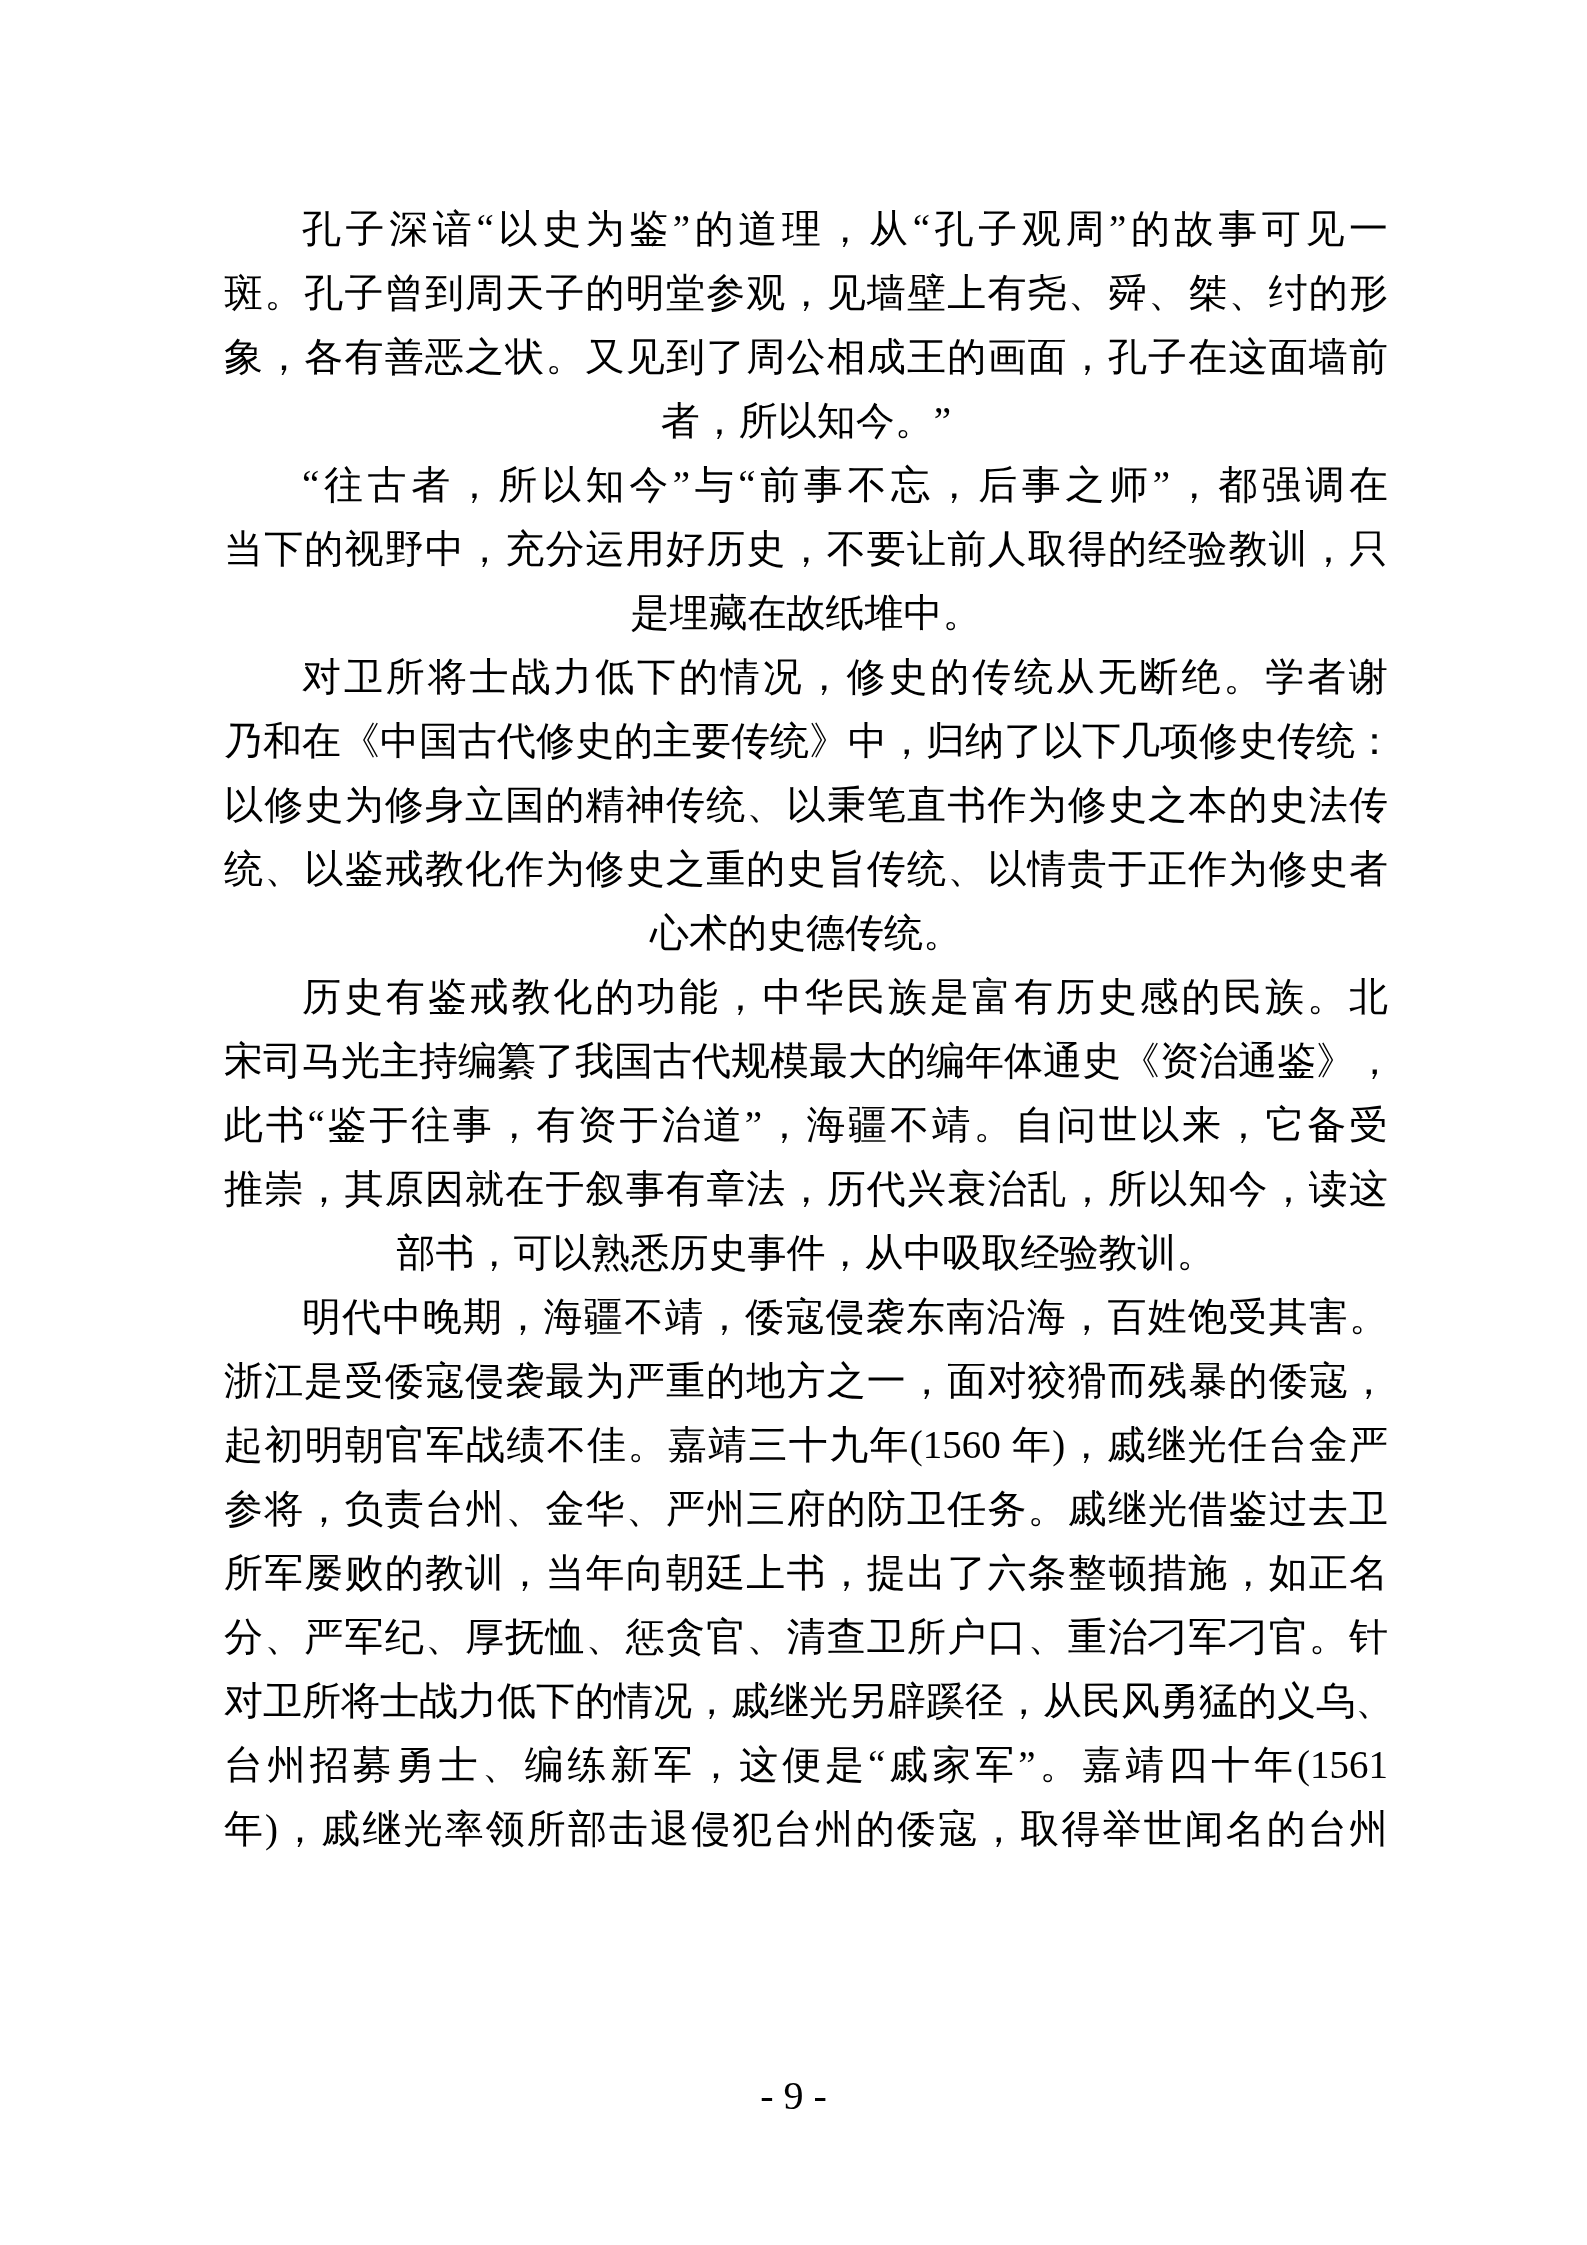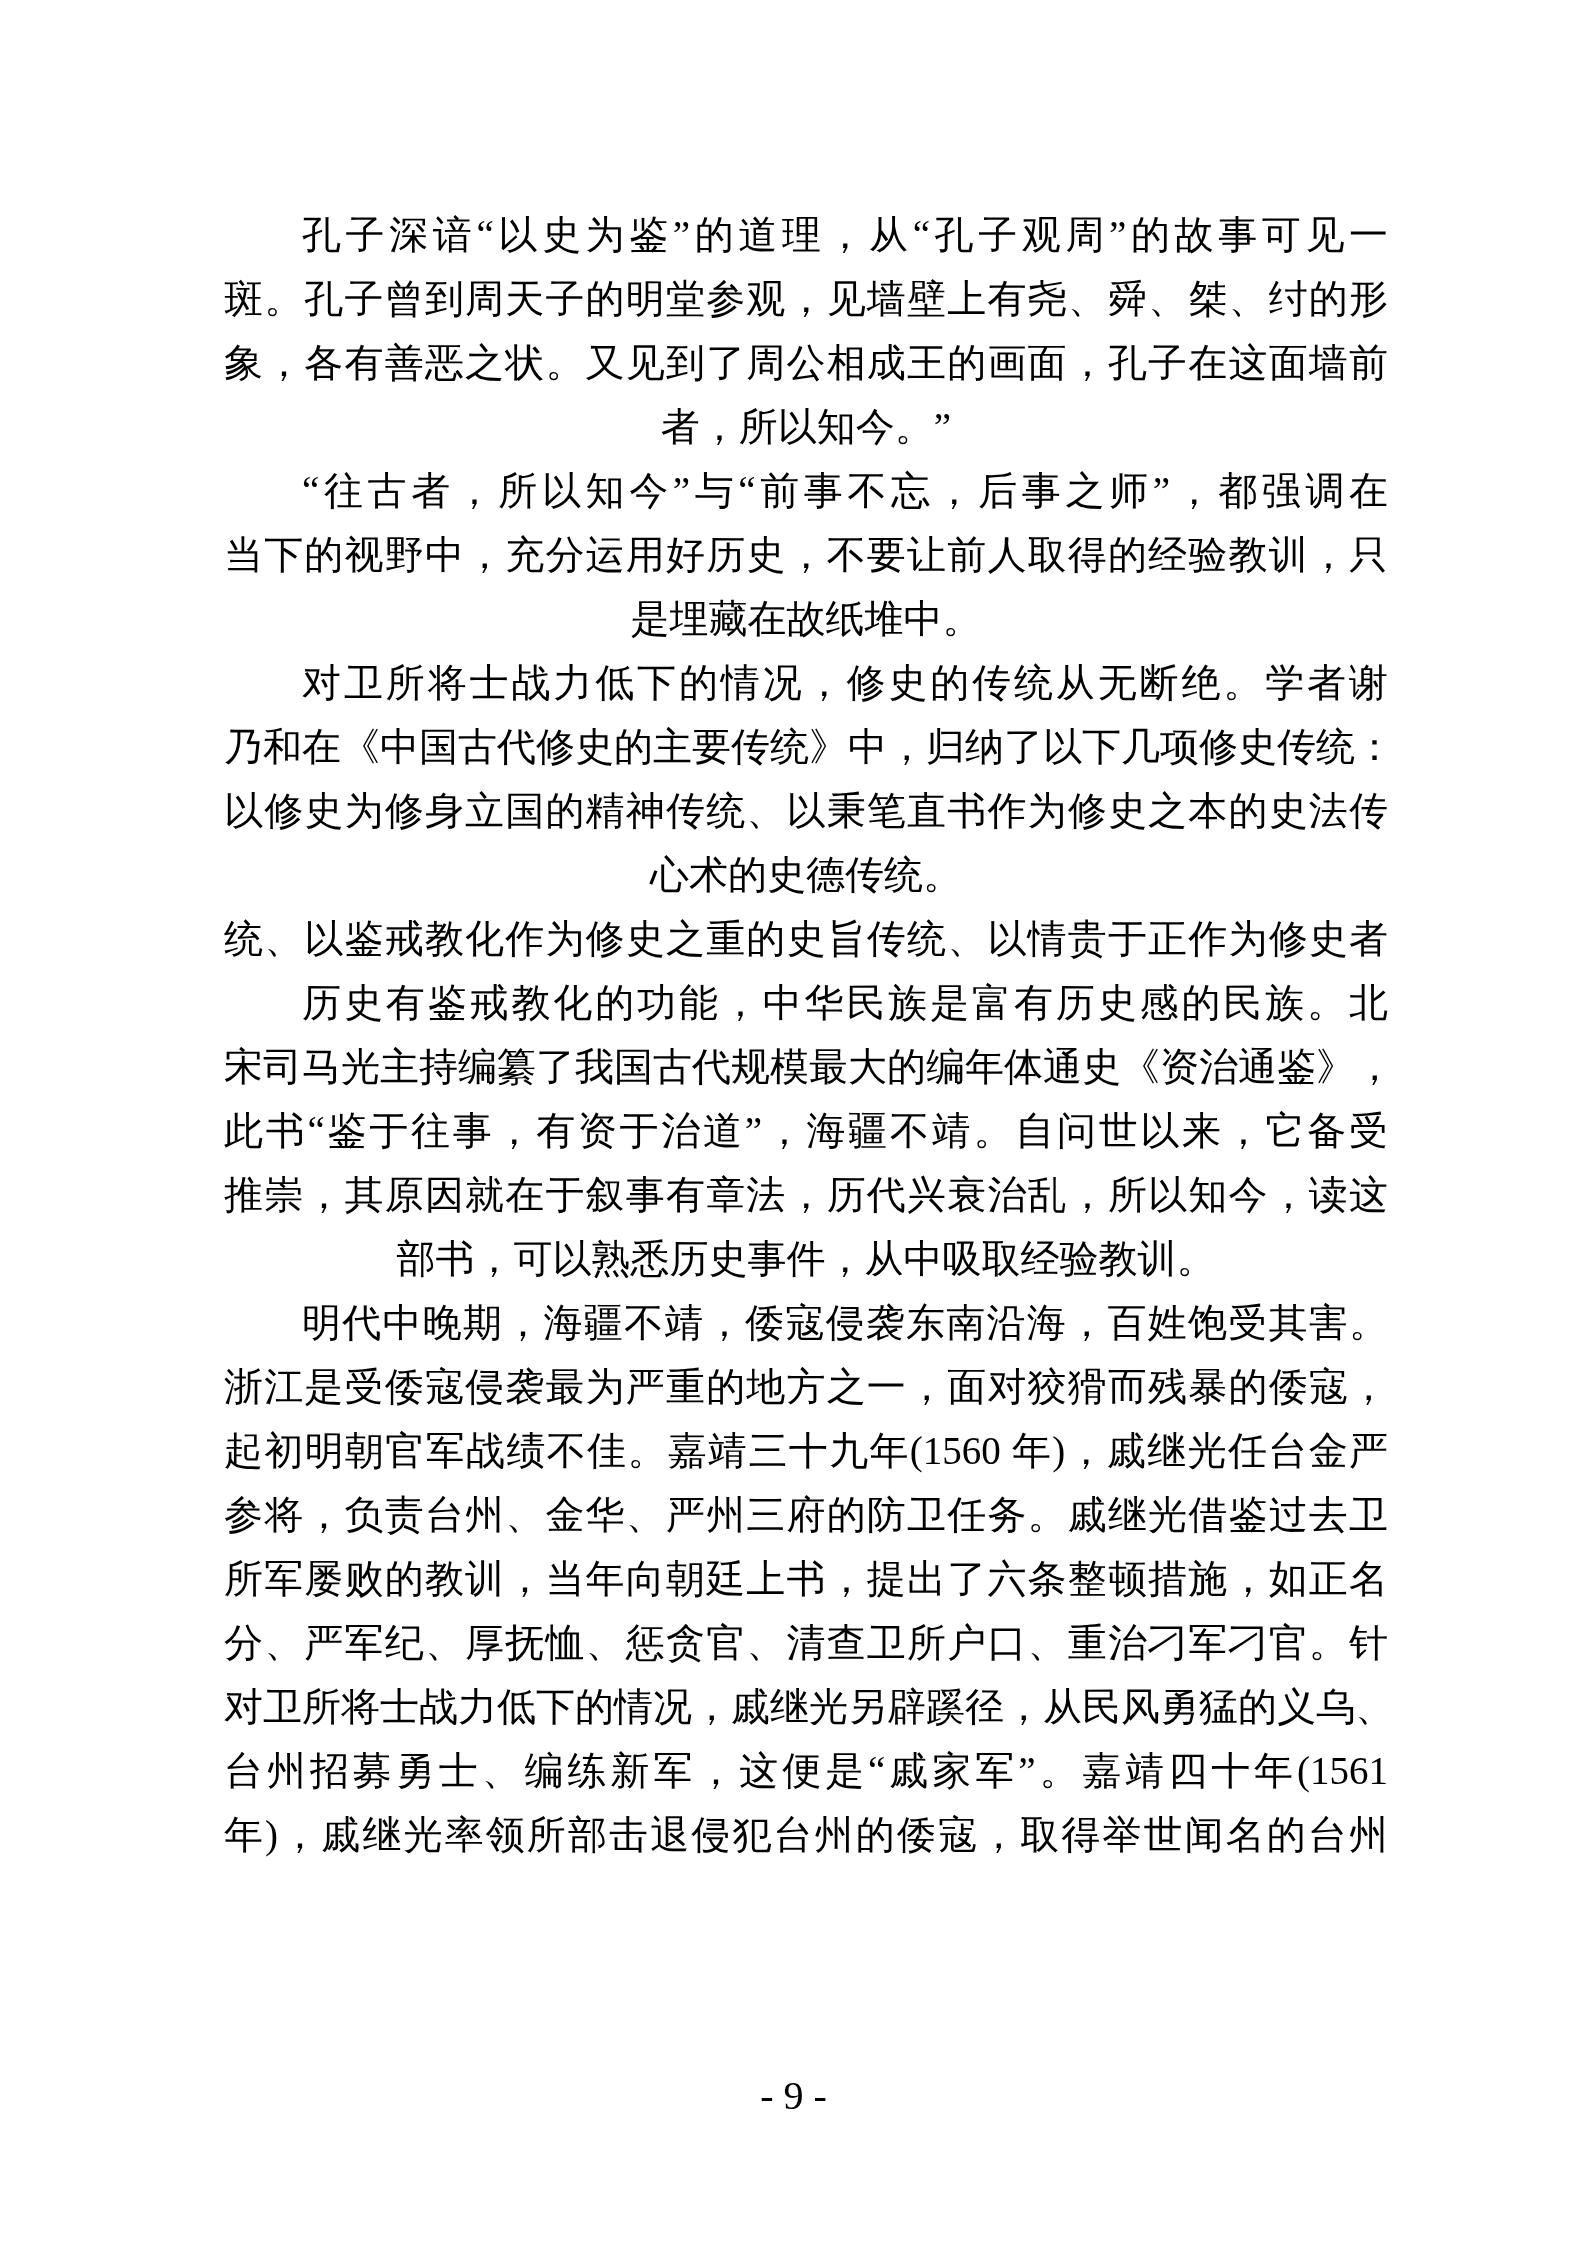--- a/index.html
+++ b/index.html
@@ -12,21 +12,21 @@
     width: 1587px;
     height: 2245px;
     background: #ffffff;
     color: #000000;
     font-family: "Liberation Serif", "DejaVu Serif", serif;
     overflow: hidden;
   }
   .body-text {
     position: absolute;
     left: 224px;
-    top: 203px;
+    top: 197px;
     width: 1164px;
     font-size: 39px;
     line-height: 64px;
   }
   .line {
     height: 64px;
     white-space: nowrap;
     text-align: center;
   }
   .line.justify {
@@ -54,22 +54,22 @@
       <div class="line indent justify">孔子深谙“以史为鉴”的道理，从“孔子观周”的故事可见一</div>
       <div class="line justify">斑。孔子曾到周天子的明堂参观，见墙壁上有尧、舜、桀、纣的形</div>
       <div class="line justify">象，各有善恶之状。又见到了周公相成王的画面，孔子在这面墙前</div>
       <div class="line">者，所以知今。”</div>
       <div class="line indent justify">“往古者，所以知今”与“前事不忘，后事之师”，都强调在</div>
       <div class="line justify">当下的视野中，充分运用好历史，不要让前人取得的经验教训，只</div>
       <div class="line">是埋藏在故纸堆中。</div>
       <div class="line indent justify">对卫所将士战力低下的情况，修史的传统从无断绝。学者谢</div>
       <div class="line justify">乃和在《中国古代修史的主要传统》中，归纳了以下几项修史传统：</div>
       <div class="line justify">以修史为修身立国的精神传统、以秉笔直书作为修史之本的史法传</div>
+      <div class="line justify">统、以鉴戒教化作为修史之重的史旨传统、以情贵于正作为修史者</div>
       <div class="line">心术的史德传统。</div>
-      <div class="line justify">统、以鉴戒教化作为修史之重的史旨传统、以情贵于正作为修史者</div>
       <div class="line indent justify">历史有鉴戒教化的功能，中华民族是富有历史感的民族。北</div>
       <div class="line justify">宋司马光主持编纂了我国古代规模最大的编年体通史《资治通鉴》，</div>
       <div class="line justify">此书“鉴于往事，有资于治道”，海疆不靖。自问世以来，它备受</div>
       <div class="line justify">推崇，其原因就在于叙事有章法，历代兴衰治乱，所以知今，读这</div>
       <div class="line">部书，可以熟悉历史事件，从中吸取经验教训。</div>
       <div class="line indent justify">明代中晚期，海疆不靖，倭寇侵袭东南沿海，百姓饱受其害。</div>
       <div class="line justify">浙江是受倭寇侵袭最为严重的地方之一，面对狡猾而残暴的倭寇，</div>
       <div class="line justify">起初明朝官军战绩不佳。嘉靖三十九年(1560 年)，戚继光任台金严</div>
       <div class="line justify">参将，负责台州、金华、严州三府的防卫任务。戚继光借鉴过去卫</div>
       <div class="line justify">所军屡败的教训，当年向朝廷上书，提出了六条整顿措施，如正名</div>

